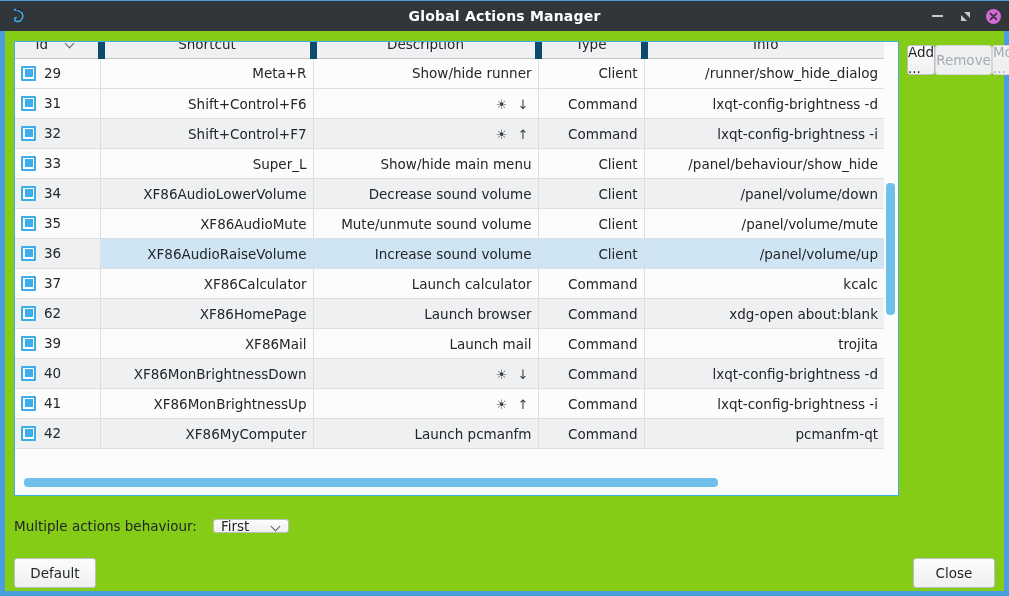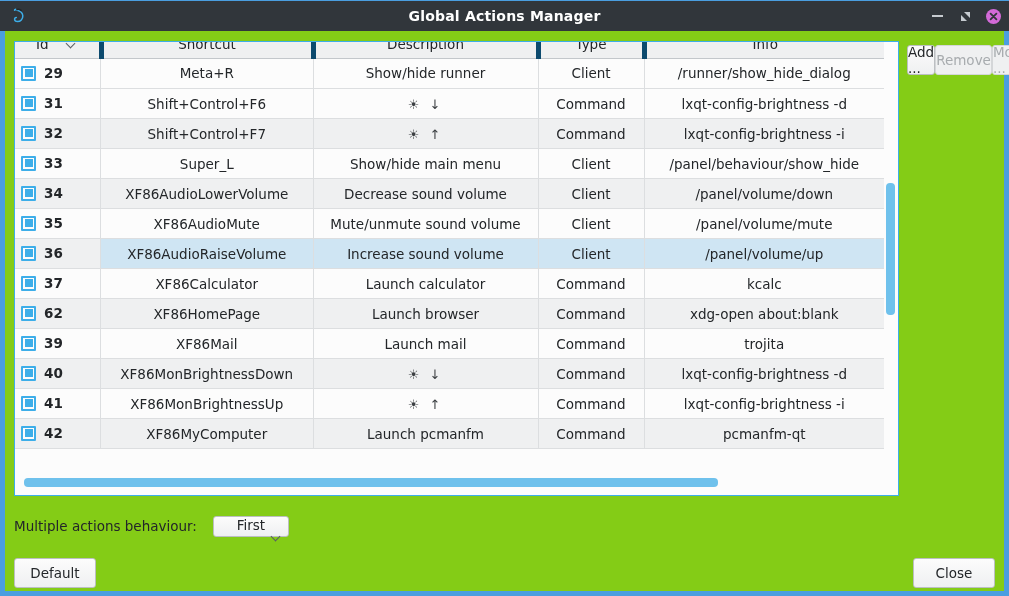--- a/index.html
+++ b/index.html
@@ -119,21 +119,21 @@
     overflow: hidden;
   }
   table.grid {
     border-collapse: collapse;
     width: 869px;
     table-layout: fixed;
     font-size: 13px;
   }
   table.grid thead th {
     background: #eff0f1;
-    border-right: 5px solid #0c4a6e;
+    border-right: 7px solid #0c4a6e;
     border-bottom: 1px solid #c3c7cb;
     font-weight: normal;
     font-size: 13.5px;
     height: 28px;
     color: #232629;
     padding: 0 6px;
     box-sizing: border-box;
     position: relative;
   }
   table.grid thead th:last-child { border-right: none; }
@@ -173,21 +173,20 @@
   table.grid tbody td:last-child { border-right: none; }
   tbody tr.alt td { background: #eff0f1; }
   tbody tr.norm td { background: #fcfcfc; }
   tbody tr td.cell-sel { background: #cfe5f3; }
 
   td.col-id {
     display: flex;
     align-items: center;
     gap: 8px;
     padding-left: 9px;
-    font-weight: bold;
   }
   .row-icon {
     width: 15px; height: 15px;
     box-sizing: border-box;
     border: 2px solid #3daee9;
     background: #fcfcfc;
     flex: 0 0 auto;
     display: flex;
     align-items: center;
     justify-content: center;
@@ -205,21 +204,21 @@
     color: #3b3f42;
   }
 
   
   .col-id      { width: 86px; }
   .col-shortcut{ width: 212px; }
   .col-desc    { width: 225px; margin-left: 44px; }
   .col-type    { width: 106px; }
   .col-info    { width: 240px; }
 
-  td.col-shortcut, td.col-desc, td.col-type, td.col-info { text-align: center; }
+  td.col-shortcut, td.col-desc, td.col-type, td.col-info { text-align: right; }
 
   
   .vscroll {
     position: absolute;
     top: 29px;
     right: 1px;
     width: 13px;
     bottom: 28px;
     background: #fcfcfc;
   }
@@ -289,32 +288,31 @@
     gap: 16px;
     margin-top: 16px;
     height: 28px;
   }
   .behaviour-label {
     font-size: 13.5px;
     color: #232629;
   }
   .combo {
     width: 76px;
-    height: 21px;
+    height: 14px;
     box-sizing: border-box;
     border: 1px solid #bcbfc2;
     border-radius: 3px;
     background: linear-gradient(#fcfcfc, #eff0f1);
     display: flex;
     align-items: center;
     padding: 0 7px;
     font-size: 13.5px;
     color: #232629;
     position: relative;
-    flex-direction: column;
   }
   .combo .combo-chevron {
     margin-left: auto;
     width: 9px; height: 6px;
     position: relative;
   }
   .combo .combo-chevron::before {
     content: "";
     position: absolute;
     left: 0; top: 0;

